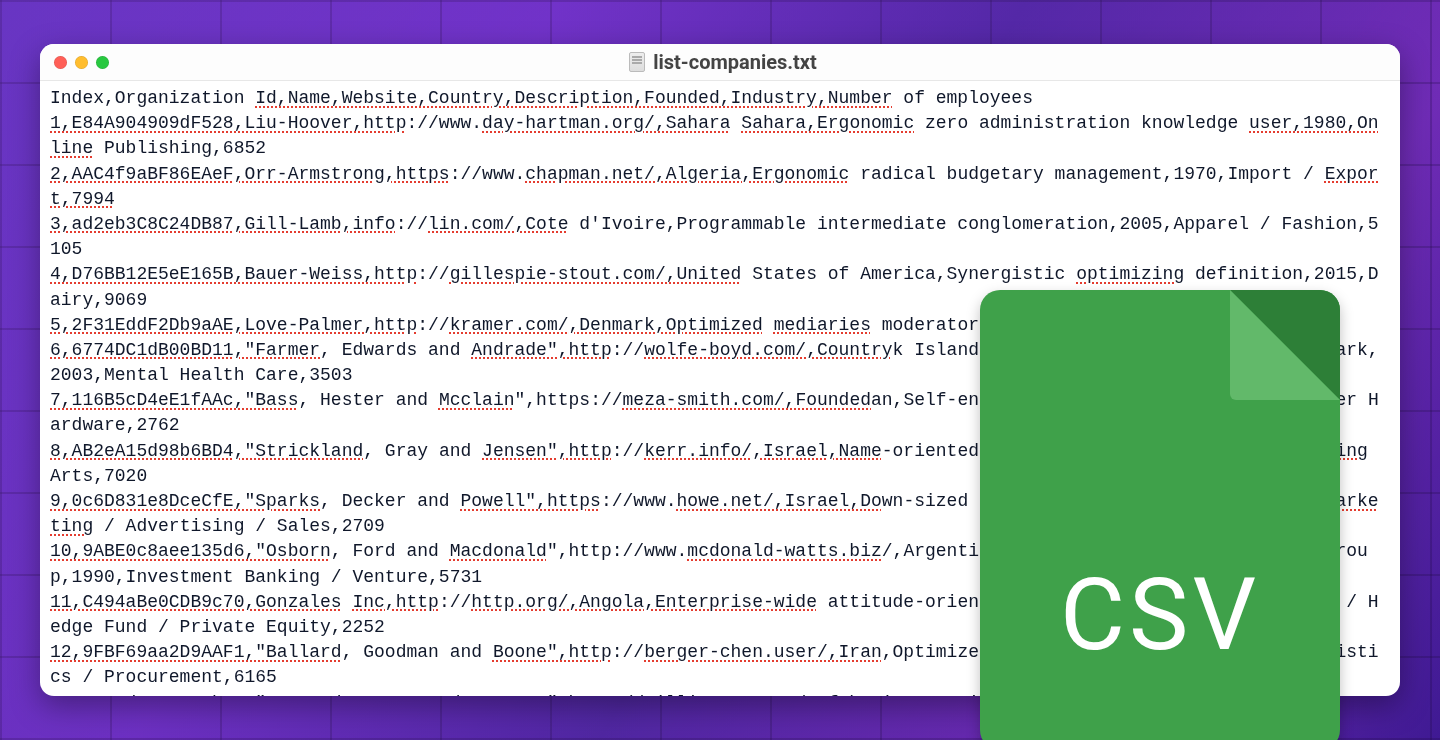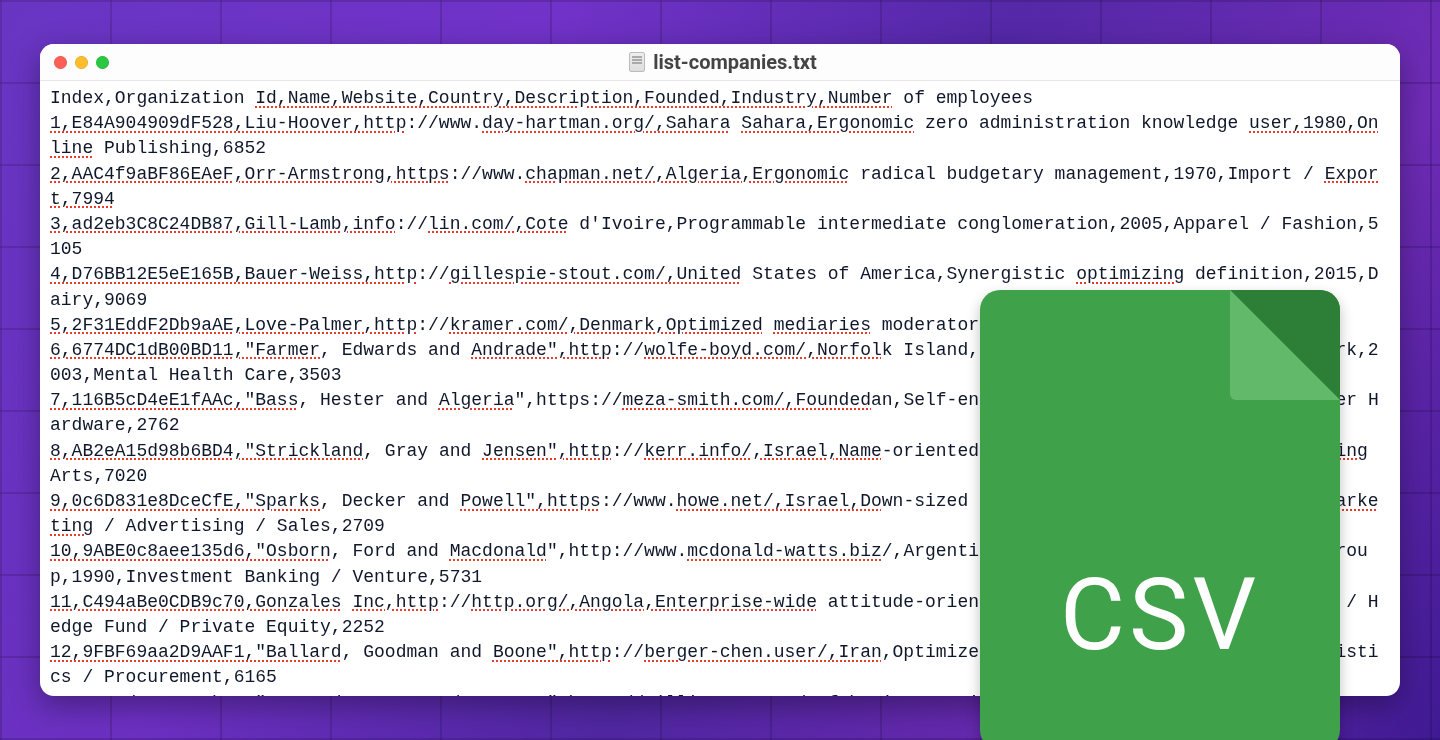--- a/index.html
+++ b/index.html
@@ -161,22 +161,22 @@
       <span>list-companies.txt</span>
     </div>
   </div>
 
   <div class="content" id="content">Index,Organization <span class="sq">Id,Name,Website,Country,Description,Founded,Industry,Number</span> of employees
 <span class="sq">1,E84A904909dF528,Liu-Hoover,http</span>://www.<span class="sq">day-hartman.org/,Sahara</span> <span class="sq">Sahara,Ergonomic</span> zero administration knowledge <span class="sq">user,1980,Online</span> Publishing,6852
 <span class="sq">2,AAC4f9aBF86EAeF,Orr-Armstrong,https</span>://www.<span class="sq">chapman.net/,Algeria,Ergonomic</span> radical budgetary management,1970,Import / <span class="sq">Export,7994</span>
 <span class="sq">3,ad2eb3C8C24DB87,Gill-Lamb,info</span>://<span class="sq">lin.com/,Cote</span> d'Ivoire,Programmable intermediate conglomeration,2005,Apparel / Fashion,5105
 <span class="sq">4,D76BB12E5eE165B,Bauer-Weiss,http</span>://<span class="sq">gillespie-stout.com/,United</span> States of America,Synergistic <span class="sq">optimizing</span> definition,2015,Dairy,9069
 <span class="sq">5,2F31EddF2Db9aAE,Love-Palmer,http</span>://<span class="sq">kramer.com/,Denmark,Optimized</span> <span class="sq">mediaries</span> moderator,2010,Management Consulting,6991
-<span class="sq">6,6774DC1dB00BD11,"Farmer</span>, Edwards and <span class="sq">Andrade",http</span>://<span class="sq">wolfe-boyd.com/,Norfol</span>k Island,Re-engineered le<span class="sq">adingedge</span> benchmark,2003,Mental Health Care,3503
-<span class="sq">7,116B5cD4eE1fAAc,"Bass</span>, Hester and <span class="sq">Algeria</span>",https://<span class="sq">meza-smith.com/,Founded</span>an,Self-enabling noteworthy hub,1994,Computer Hardware,2762
+<span class="sq">6,6774DC1dB00BD11,"Farmer</span>, Edwards and <span class="sq">Andrade",http</span>://<span class="sq">wolfe-boyd.com/,Country</span>k Island,Re-engineered le<span class="sq">adingedge</span> benchmark,2003,Mental Health Care,3503
+<span class="sq">7,116B5cD4eE1fAAc,"Bass</span>, Hester and <span class="sq">Mcclain</span>",https://<span class="sq">meza-smith.com/,Founded</span>an,Self-enabling noteworthy hub,1994,Computer Hardware,2762
 <span class="sq">8,AB2eA15d98b6BD4,"Strickland</span>, Gray and <span class="sq">Jensen",http</span>://<span class="sq">kerr.info/,Israel,Name</span>-oriented 24/7 knowledge <span class="sq">user,1987,Performing</span> Arts,7020
 <span class="sq">9,0c6D831e8DceCfE,"Sparks</span>, Decker and <span class="sq">Powell",https</span>://www.<span class="sq">howe.net/,Israel,Do</span>wn-sized zero defect info-<span class="sq">mediaries,1977,Marketing</span> / Advertising / Sales,2709
 <span class="sq">10,9ABE0c8aee135d6,"Osborn</span>, Ford and <span class="sq">Macdonald</span>",http://www.<span class="sq">mcdonald-watts.biz</span>/,Argentina,Multi-channel coherent focus group,1990,Investment Banking / Venture,5731
 <span class="sq">11,C494aBe0CDB9c70,Gonzales</span> <span class="sq">Inc,http</span>://<span class="sq">http.org/,Angola,Enterprise-wide</span> attitude-oriented leverage,2019,Capital Markets / Hedge Fund / Private Equity,2252
 <span class="sq">12,9FBF69aa2D9AAF1,"Ballard</span>, Goodman and <span class="sq">Boone",http</span>://<span class="sq">berger-chen.user/,Iran</span>,Optimized 6th generation ability,2019,Logistics / Procurement,6165
 <span class="sq">13,4EB9d3E5cE79b91,"Bernard</span>, Payne and Spencer",http://williamson.net/,Afghanistan,Triple-buffered</div>
 </div>
 
 <div class="csv-badge">
   <div class="csv-label">CSV</div>

